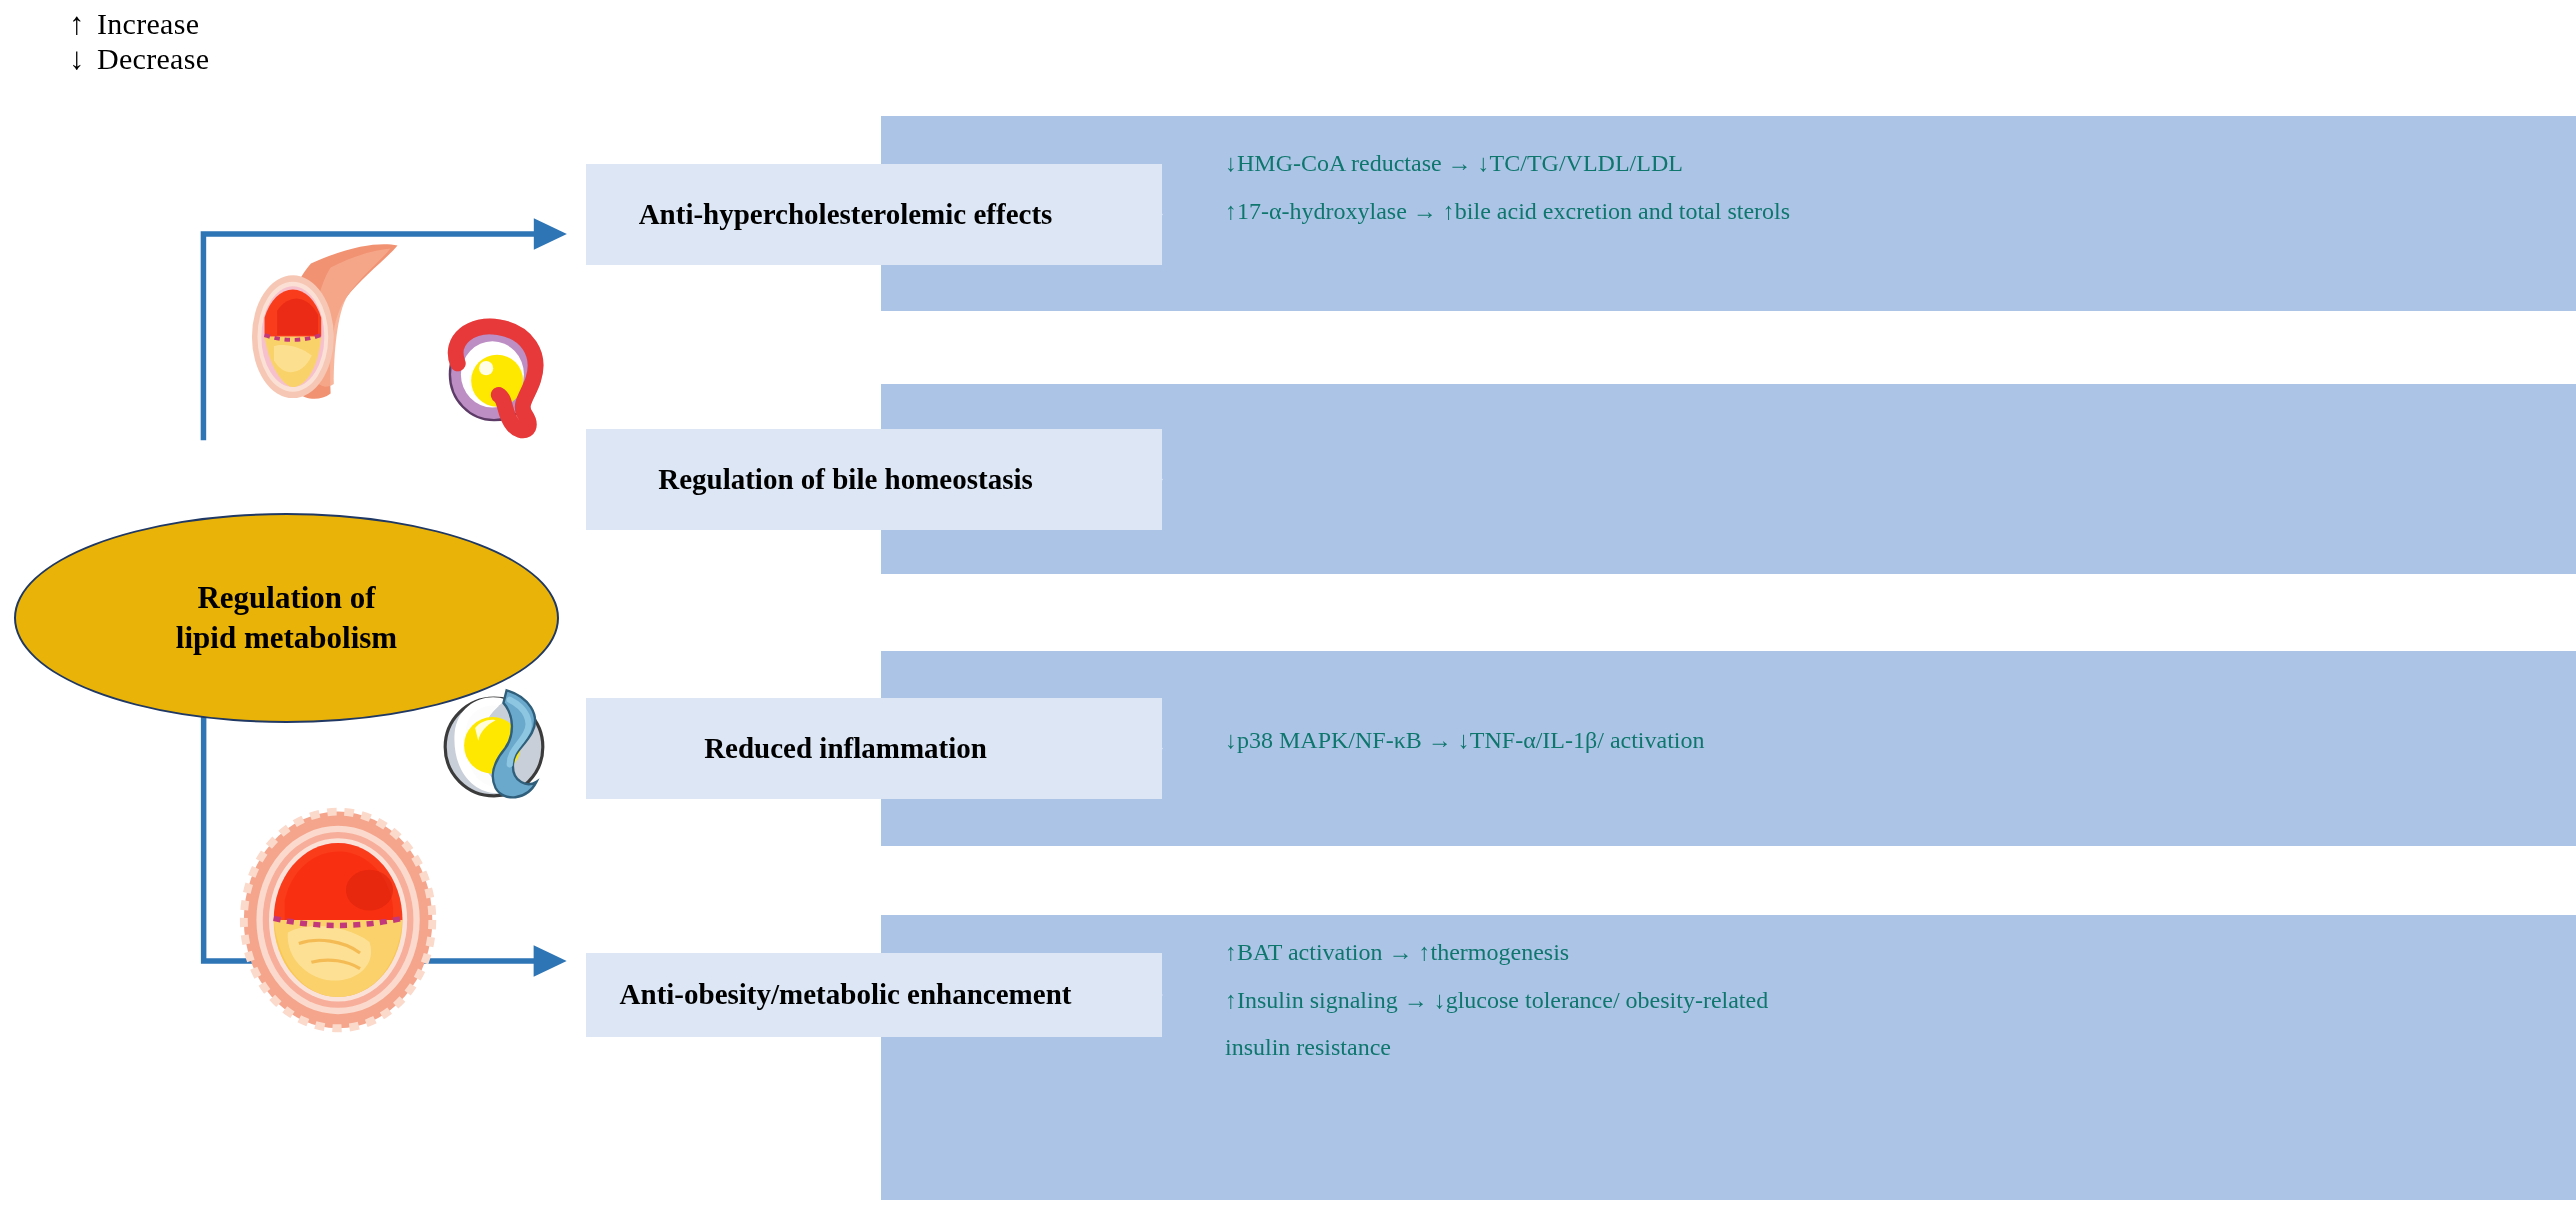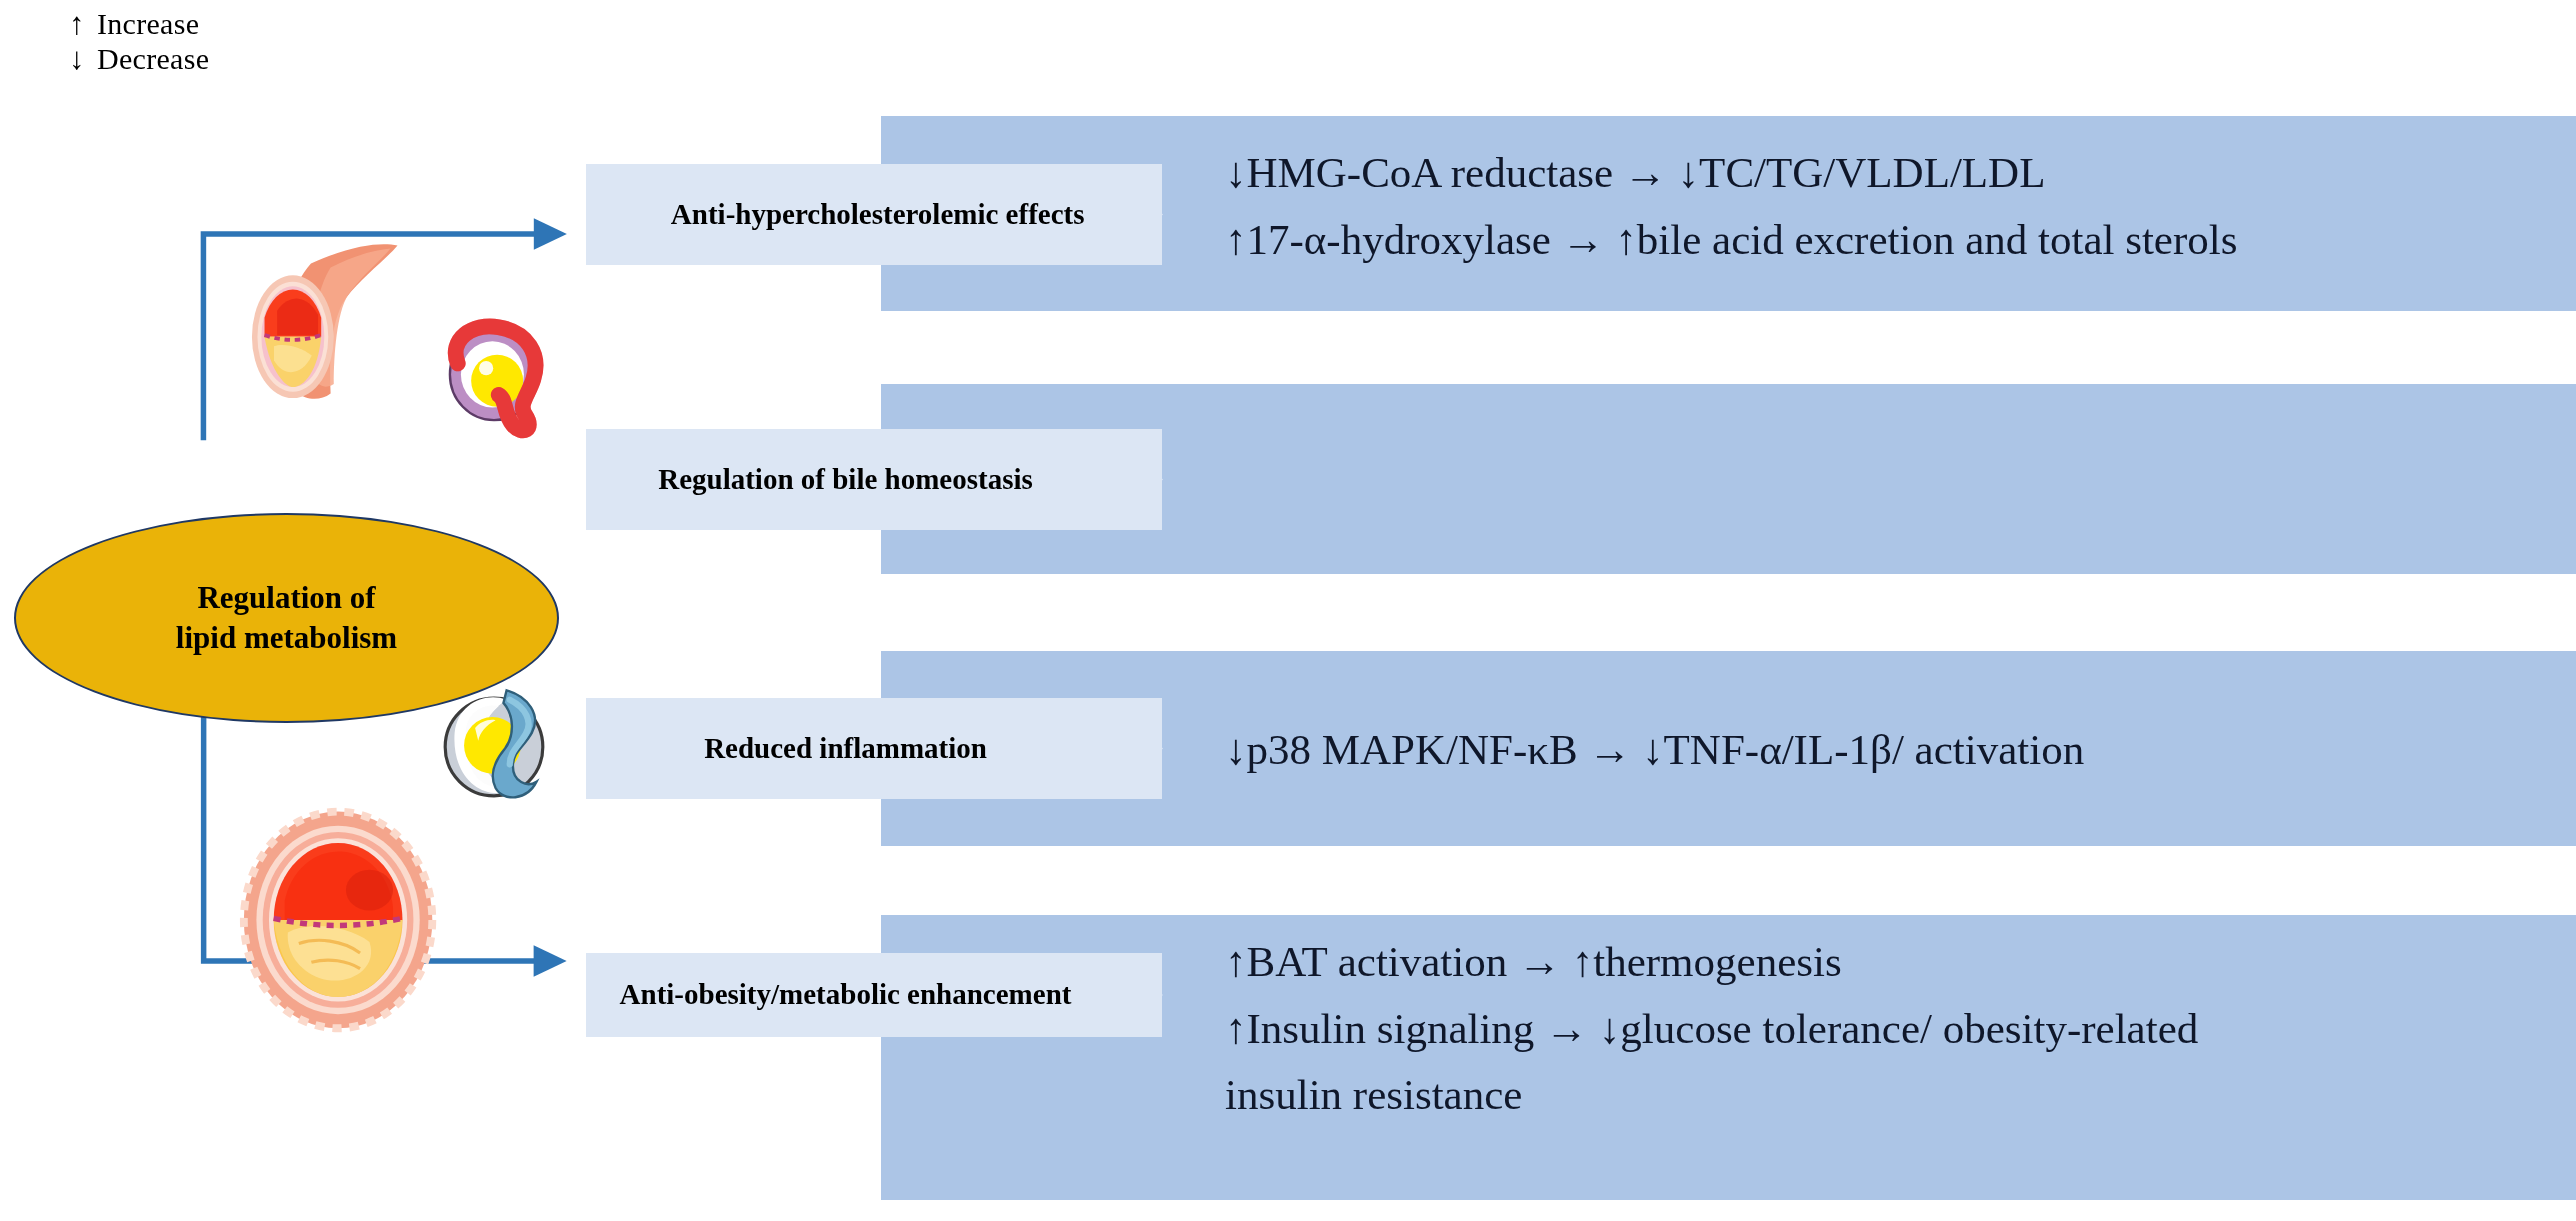--- a/index.html
+++ b/index.html
@@ -22,24 +22,24 @@
   .chev{position:absolute;background:#dce6f4;
         display:flex;align-items:center;box-sizing:border-box;}
   .chev::after{content:"";position:absolute;left:100%;top:0;height:100%;width:0;
         border-left:57px solid #dce6f4;border-top:0 solid transparent;}
   .chev-tip{position:absolute;left:100%;top:0;height:100%;width:58px;
         background:#dce6f4;
         clip-path:polygon(0 0, 0 100%, 100% 50%);}
   .chev-text{font-size:29px;font-weight:bold;line-height:1.28;width:100%;
              padding:0 20.5px;box-sizing:border-box;}
   .chev-text.center{text-align:center;}
-  .chev-text.left{text-align:right;}
+  .chev-text.left{text-align:center;}
 
   
-  .body-text{position:absolute;font-size:43px;line-height:1.0;color:#0f172a;}
+  .body-text{position:absolute;font-size:24px;line-height:1.0;color:#0f766e;}
   .body-text .ln{margin-bottom:23.6px;white-space:nowrap;}
   .body-text .ln:last-child{margin-bottom:0;}
 
   
   .ellipse{position:absolute;border:2.4px solid #1f3864;border-radius:50%;
            background:#eab308;display:flex;align-items:center;
            justify-content:center;text-align:center;}
   .ellipse span{font-size:31px;font-weight:bold;line-height:1.3;}
 
   

